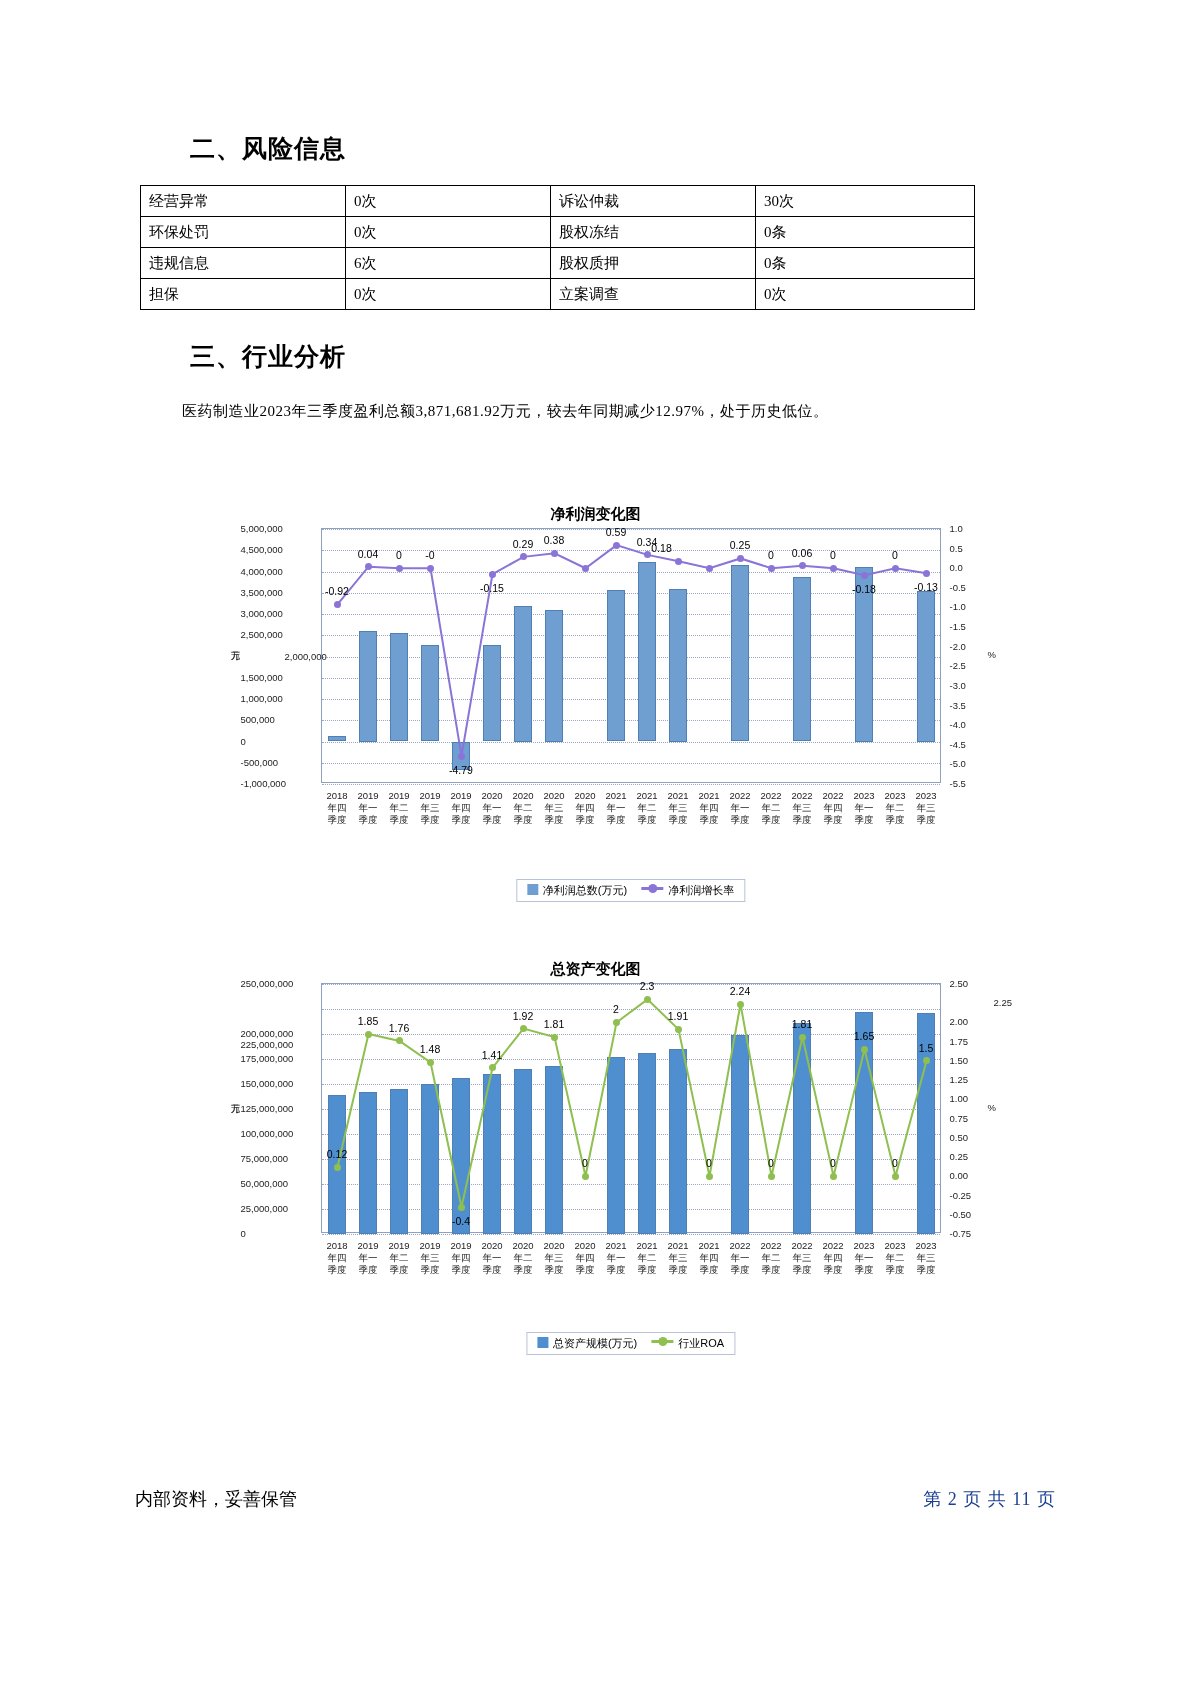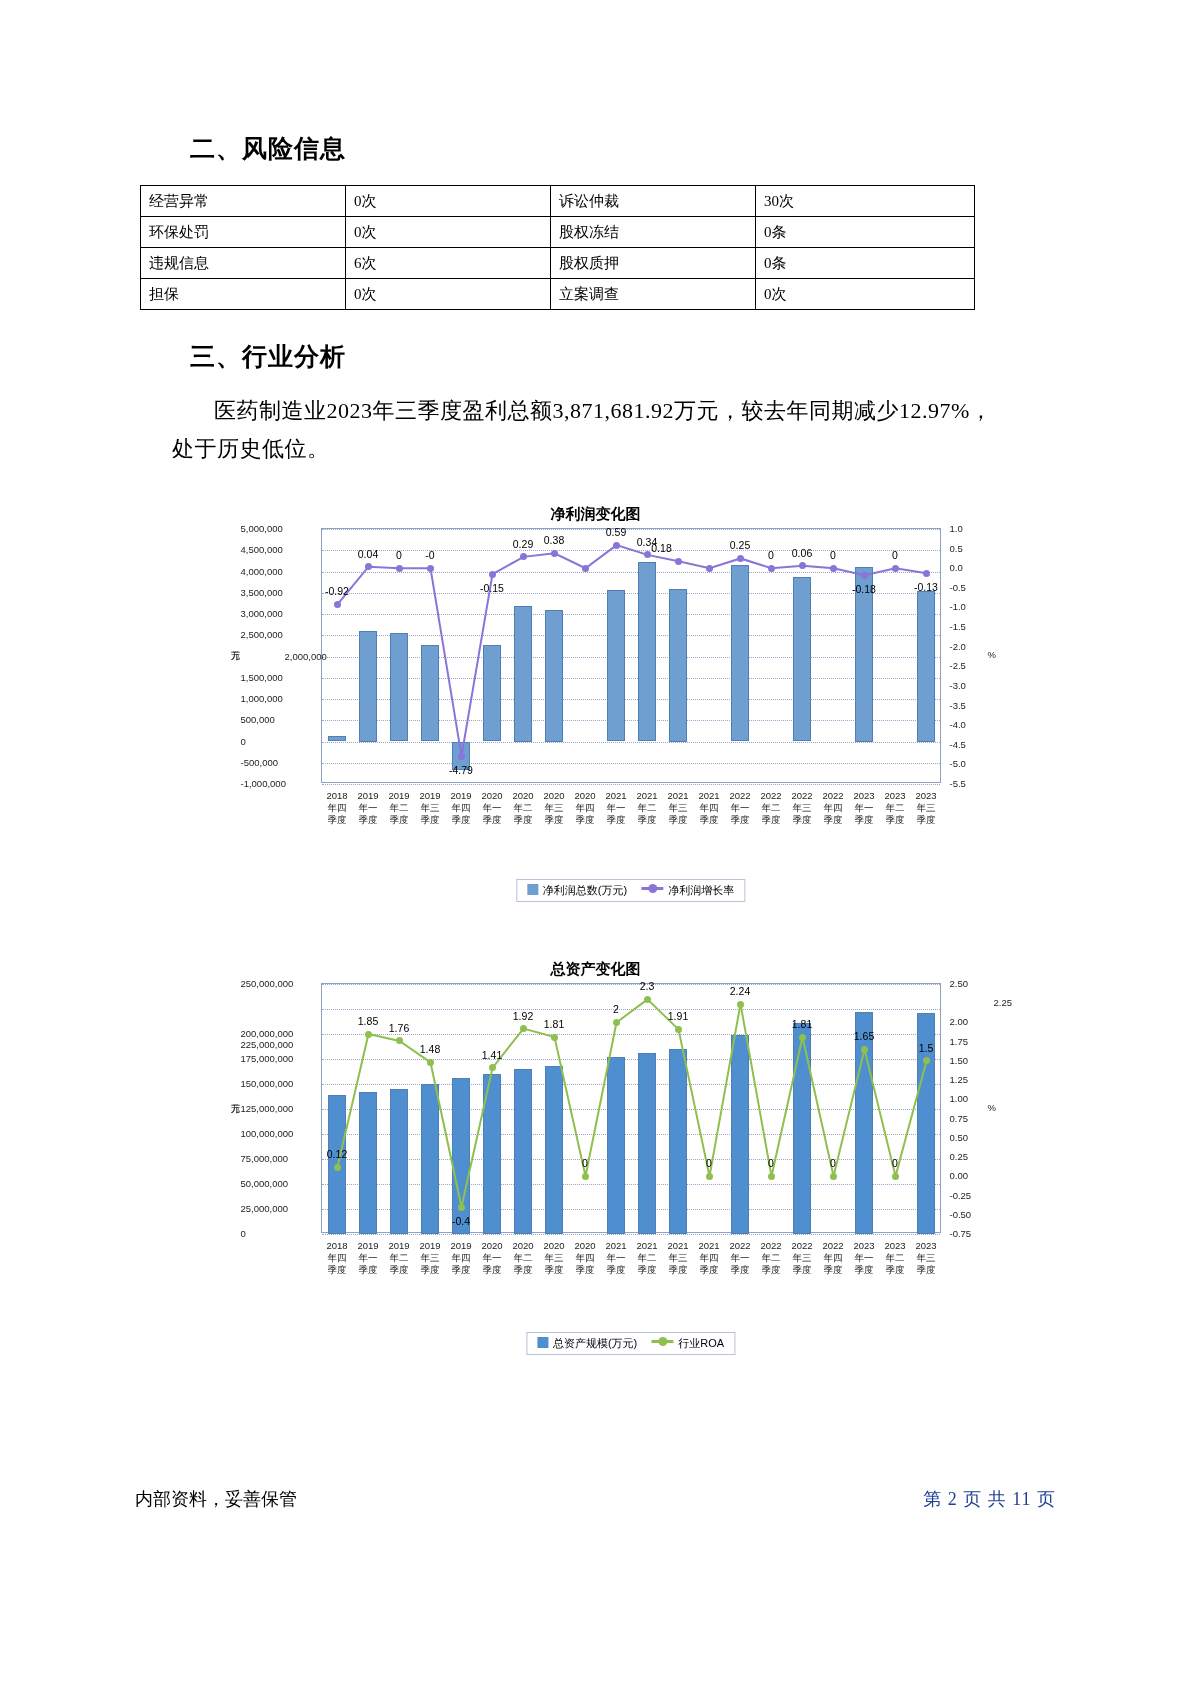--- a/index.html
+++ b/index.html
@@ -42,25 +42,24 @@
   table.risk td.lbl1 { width:200px; }
   table.risk td.val1 { width:200px; }
   table.risk td.lbl2 { width:200px; }
   table.risk td.val2 { width:215px; }
 
   
   .para {
     position:absolute;
     left:140px; top:392px;
     width:840px;
-    font-size:22px;
+    font-size:15px;
     line-height:38px;
     text-indent:42px;
     letter-spacing:0.5px;
-    margin-left:32px;
   }
 
   
   .chart-block { position:absolute; left:0; width:1191px; }
   .chart-title {
     text-align:center;
     font-family:"Liberation Sans", sans-serif;
     font-weight:bold;
     font-size:15px;
     margin-bottom:4px;

